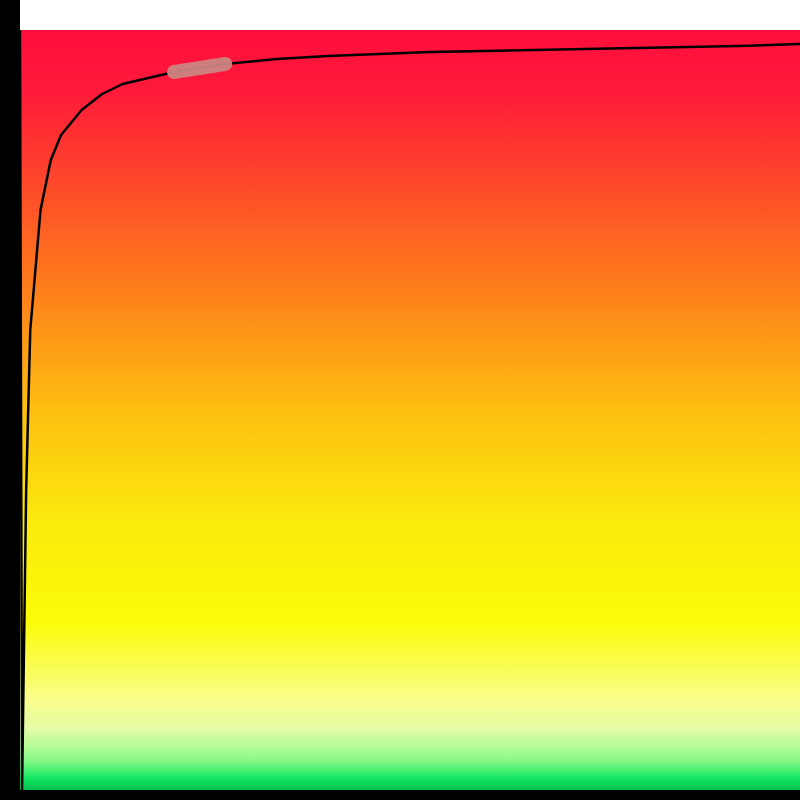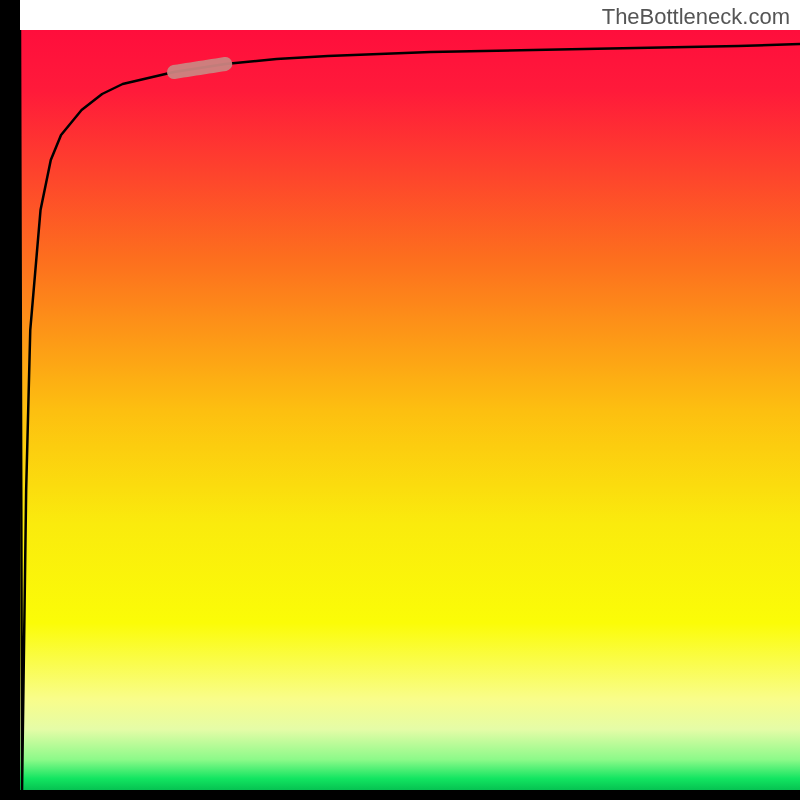--- a/index.html
+++ b/index.html
@@ -29,21 +29,20 @@
   svg {
     display: block;
     width: 800px;
     height: 800px;
   }
 </style>
 </head>
 <body>
 
 <div class="chart-wrap">
-  <div class="watermark">TheBottleneck.com</div>
 
   <svg id="chart-svg" viewBox="0 0 800 800">
     <defs>
       <linearGradient id="bg-grad" x1="0" y1="0" x2="0" y2="1">
           <stop offset="0%" stop-color="#FF0E3C"></stop>
           <stop offset="8%" stop-color="#FF1A3A"></stop>
           <stop offset="30%" stop-color="#FD6E1E"></stop>
           <stop offset="50%" stop-color="#FDBF10"></stop>
           <stop offset="65%" stop-color="#FAEB0D"></stop>
           <stop offset="78%" stop-color="#FBFC07"></stop>

